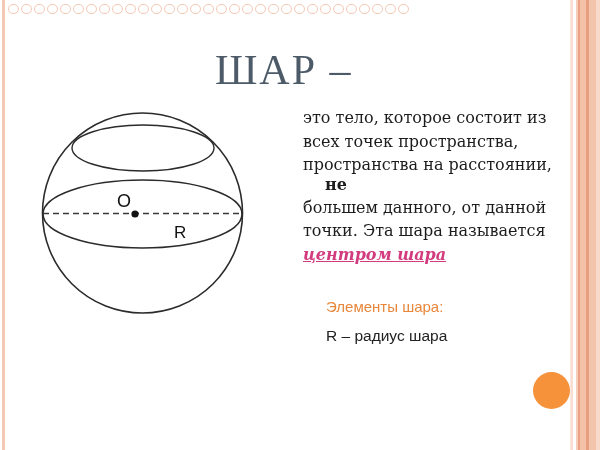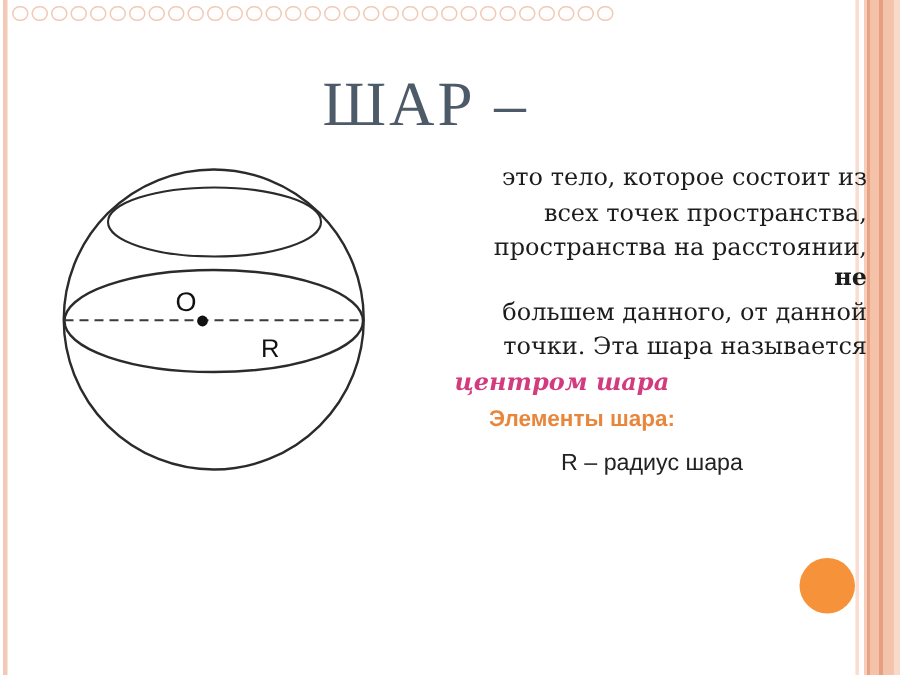--- a/index.html
+++ b/index.html
@@ -39,33 +39,33 @@
   }
   
   .figure{position:absolute;left:27px;top:110px;width:240px;height:235px;}
   .figure svg{display:block;}
   
   .definition{
     position:absolute;left:303px;top:106px;width:275px;
     font-family:"DejaVu Serif","Liberation Serif",serif;
     font-size:16px;color:#1c1c1c;
   }
-  .definition .dline{line-height:23.5px;white-space:nowrap;text-align:right;}
+  .definition .dline{line-height:23.5px;white-space:nowrap;}
   .definition .dline.wrap{line-height:16px;padding-left:22px;margin-bottom:3px;font-weight:bold;}
   .definition .highlight{
     color:var(--highlight-color,#d23c7e);
-    font-style:italic;font-weight:600;line-height:23.5px;
+    font-style:italic;font-weight:600;line-height:23.5px;text-decoration:underline;
   }
   
   .elements{position:absolute;left:326px;top:271px;}
   .elements .heading{
     color:var(--elements-heading-color,#e8873c);
-    font-weight:bold;font-size:15px;margin-bottom:12px;
+    font-weight:normal;font-size:15px;margin-bottom:12px;margin-top:27px;
   }
-  .elements .item{font-size:15.5px;color:#222;margin-bottom:14px;margin-left:48px;}
+  .elements .item{font-size:15.5px;color:#222;margin-bottom:14px;}
   
   .accent-circle{
     position:absolute;left:533px;top:372px;width:37px;height:37px;
     border-radius:50%;background:var(--accent-circle-color,#f6923a);
   }
 </style>
 </head>
 <body>
 
 <div class="left-border"></div>

